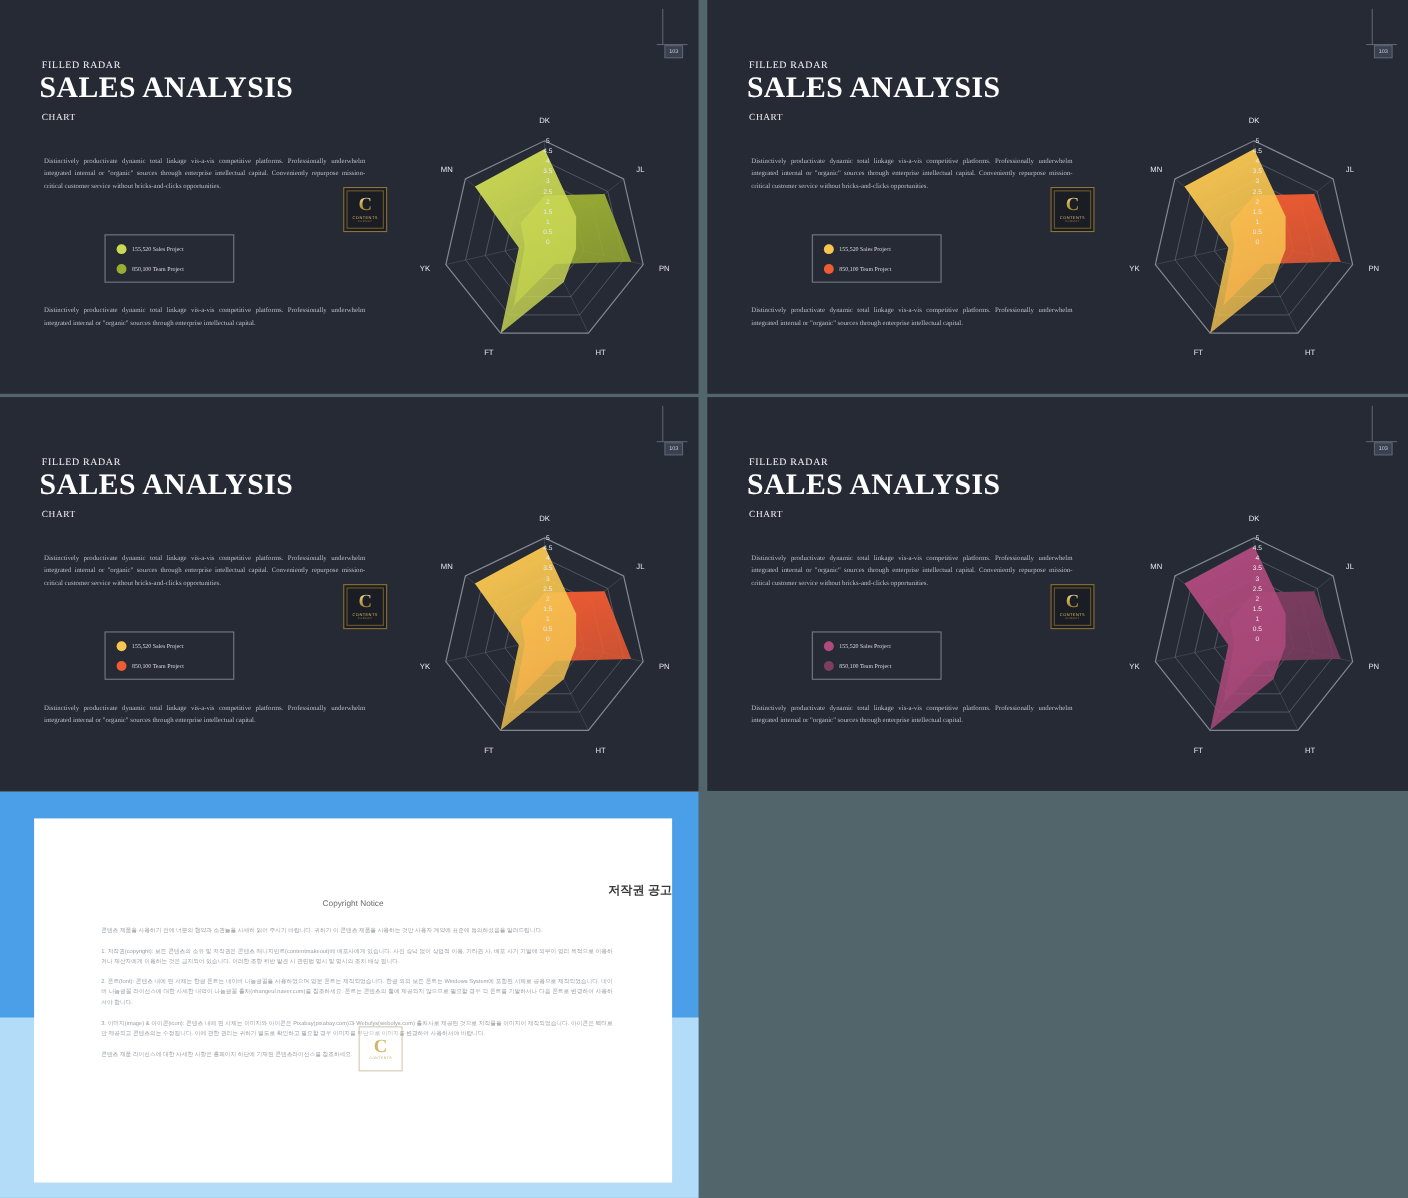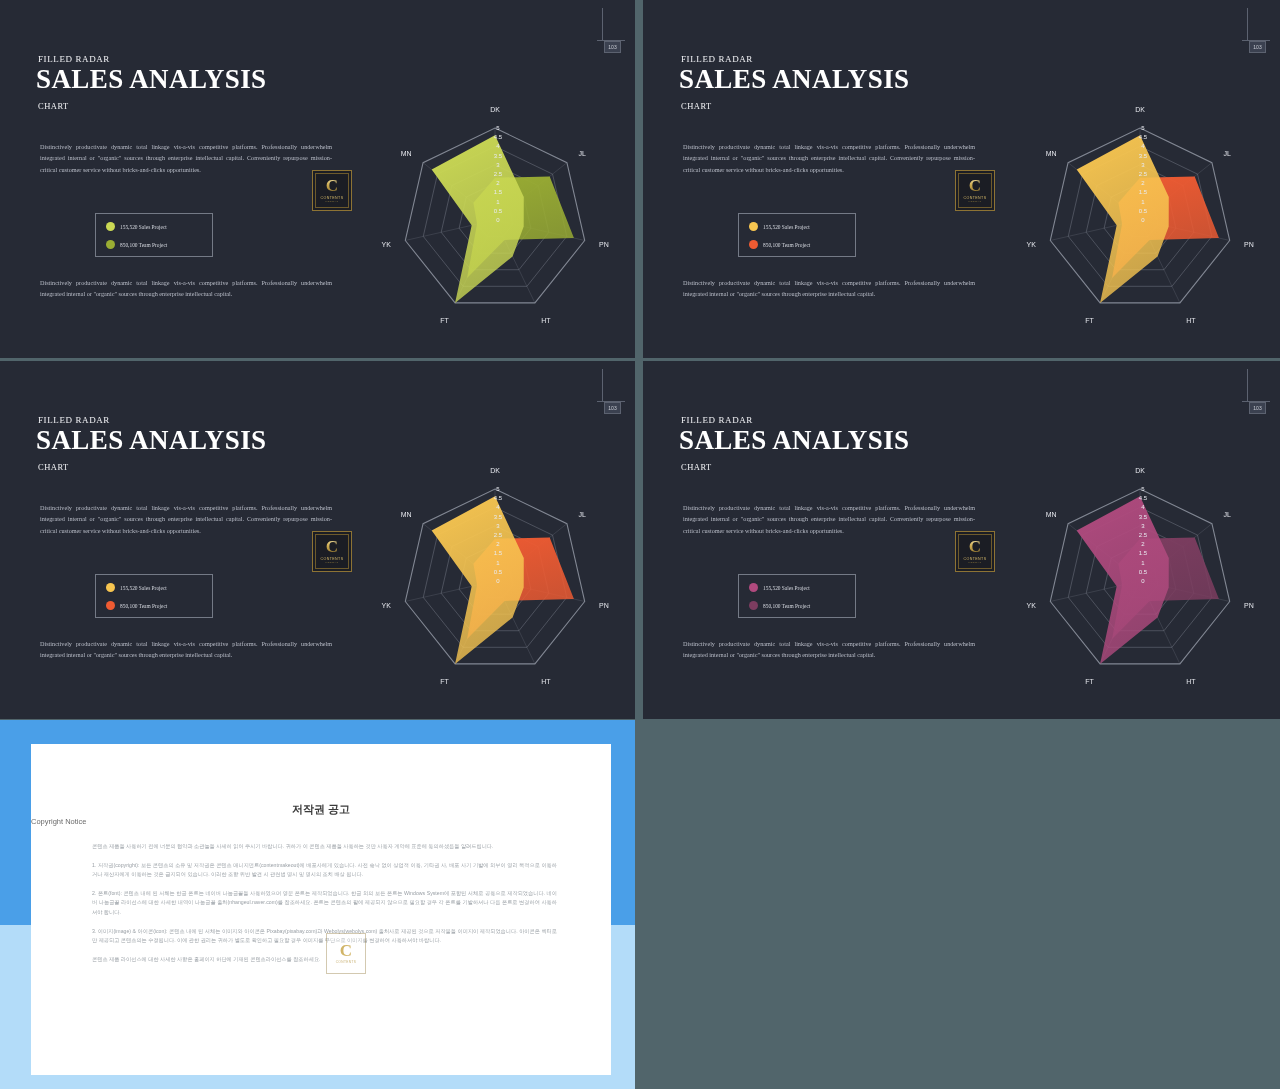--- a/index.html
+++ b/index.html
@@ -148,26 +148,26 @@
   .doc-panel .band-lower {
     position:absolute; left:0; top:205px; width:635px; height:164px;
     background:#b3dcf9;
   }
   .doc-paper {
     position:absolute; left:31px; top:24px; width:580px; height:331px;
     background:#ffffff;
   }
   .doc-title-ko {
     position:absolute; left:0; right:0; top:58px;
-    text-align:center; font-size:11px; color:#3b3b3b; font-weight:bold;
+    text-align:right; font-size:11px; color:#3b3b3b; font-weight:bold;
     font-family:"Liberation Sans", sans-serif;
   }
   .doc-title-en {
     position:absolute; left:0; right:0; top:73px;
-    text-align:left; font-size:7.5px; color:#6b6b6b;
+    text-align:center; font-size:7.5px; color:#6b6b6b;
     font-family:"Liberation Sans", sans-serif;
   }
   .doc-body {
     position:absolute; left:61px; top:98px; width:465px;
     font-size:5.2px; line-height:9.6px; color:#9aa0a6;
     font-family:"Liberation Sans", sans-serif;
     text-align:justify;
   }
   .doc-body p { margin-bottom:9px; }
   .doc-watermark {

